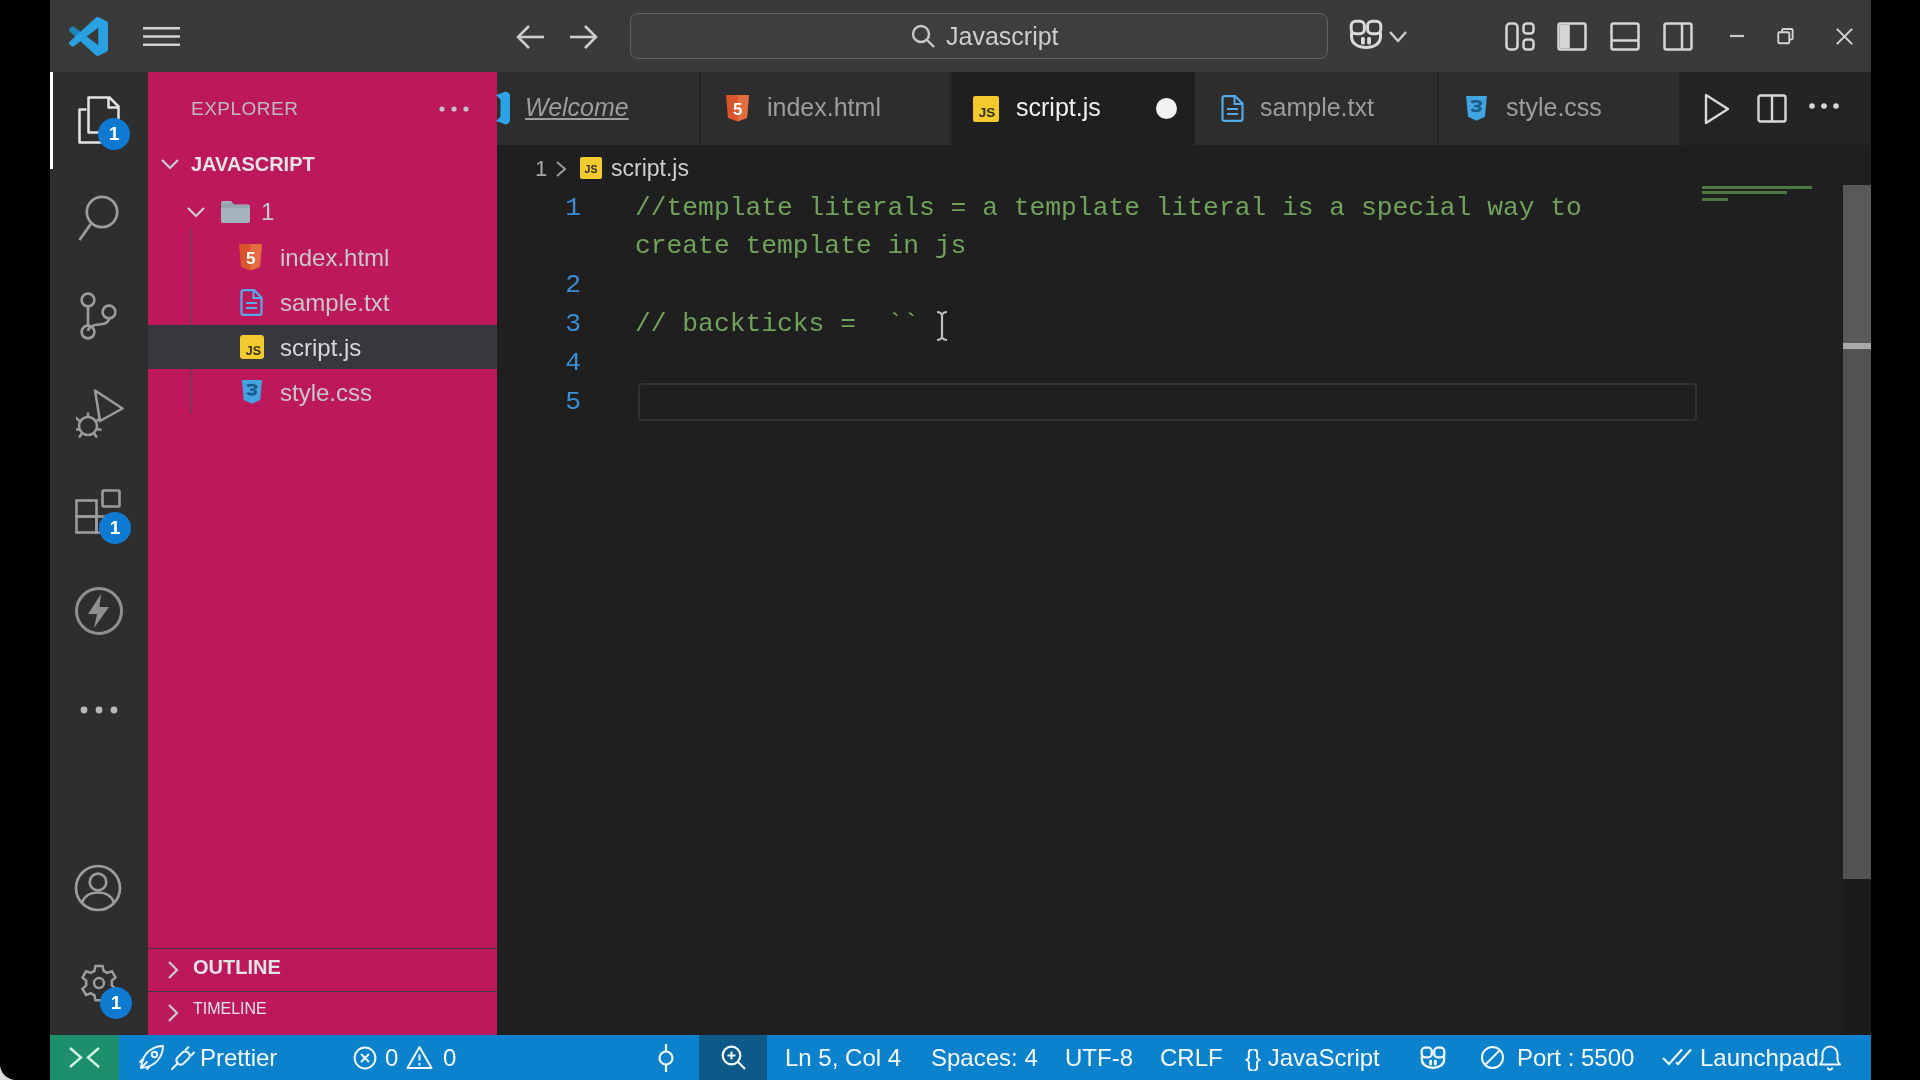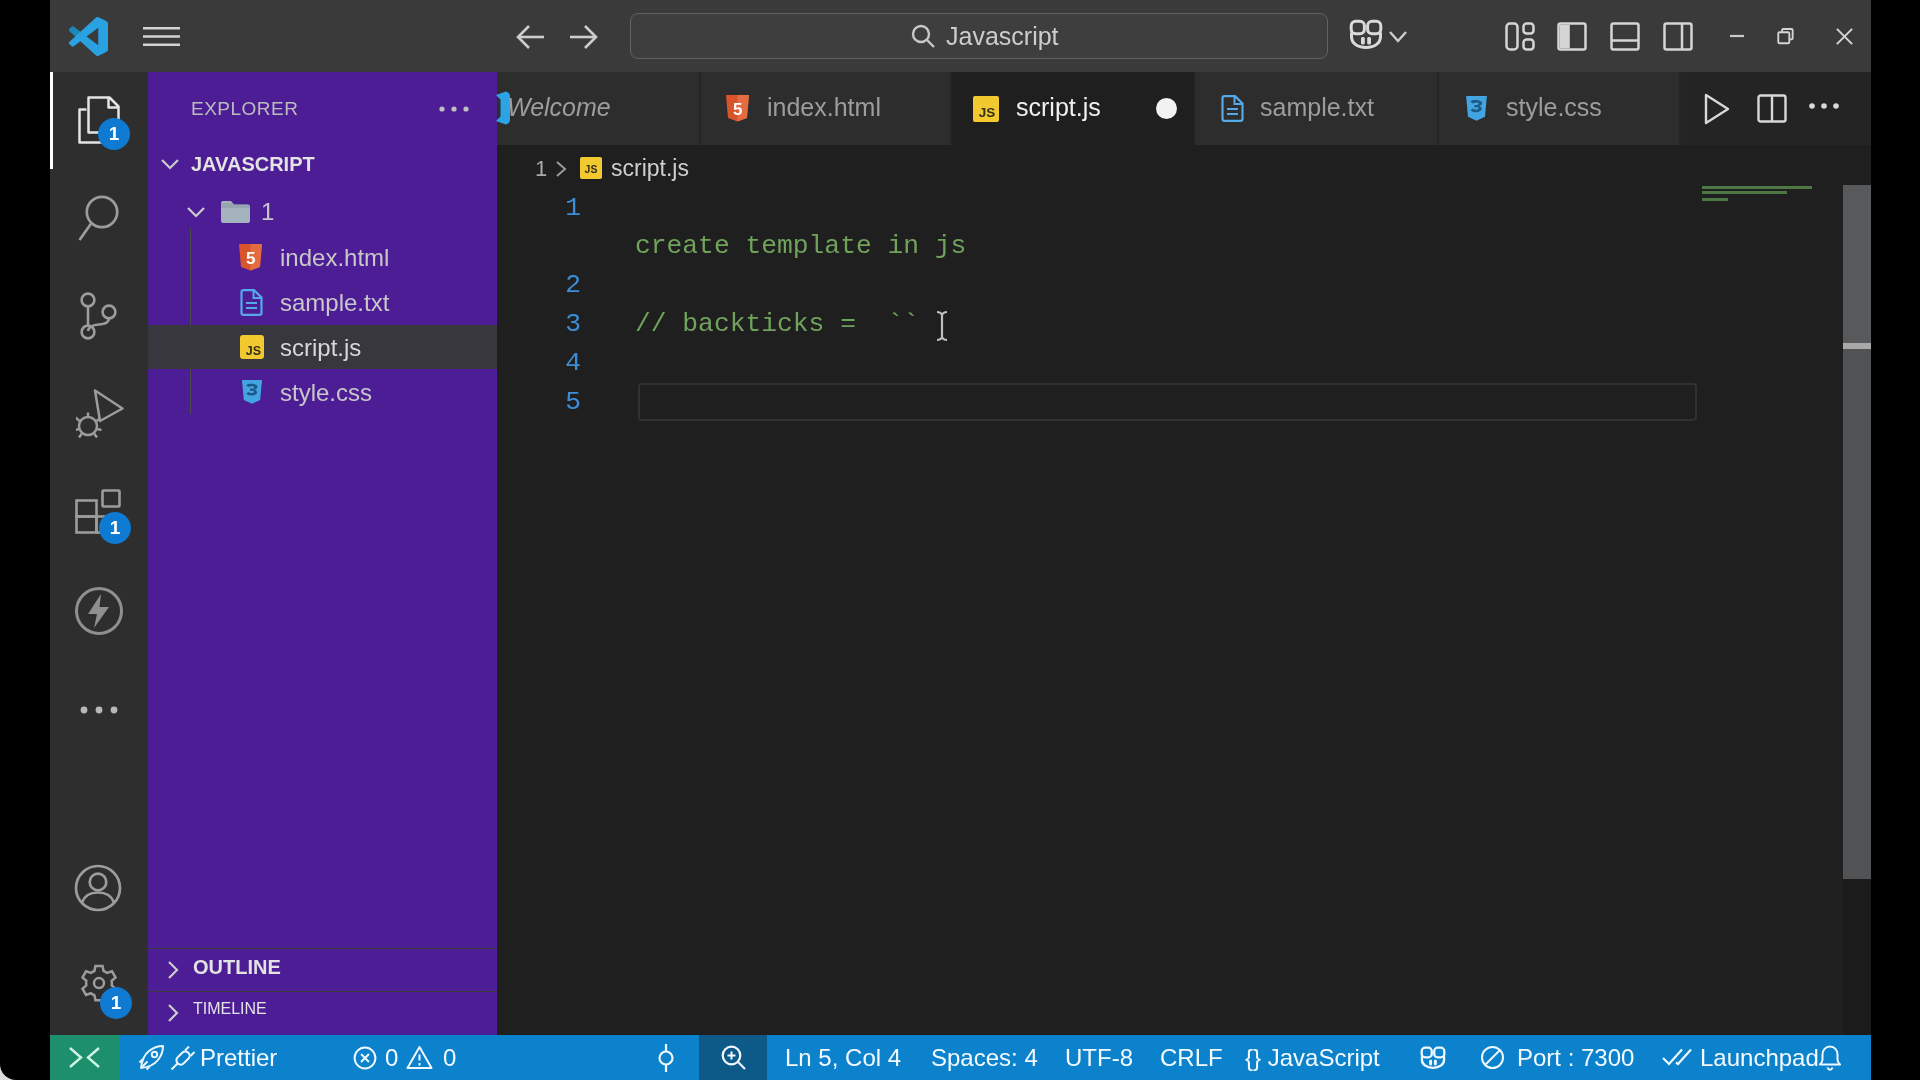--- a/index.html
+++ b/index.html
@@ -6,21 +6,21 @@
   html,body { width:1920px; height:1080px; background:#000; overflow:hidden; font-family:"Liberation Sans", sans-serif; }
   .abs { position:absolute; }
   #win { position:absolute; left:50px; top:0; width:1821px; height:1080px; background:#1f1f1f; }
   
   #titlebar { position:absolute; left:0; top:0; width:1821px; height:72px; background:#3a3a3a; }
   
   #actbar { position:absolute; left:0; top:72px; width:98px; height:963px; background:#2e2e2e; }
   #actborder { position:absolute; left:0; top:72px; width:3px; height:97px; background:#ffffff; z-index:5;}
   .badge { position:absolute; width:32px; height:32px; border-radius:50%; background:#0e7ad1; color:#fff; font-size:19px; font-weight:bold; display:flex; align-items:center; justify-content:center; }
   
-  #sidebar { position:absolute; left:98px; top:72px; width:349px; height:963px; background:#4c1d95; color:#cccccc; }
+  #sidebar { position:absolute; left:98px; top:72px; width:349px; height:963px; background:#be185d; color:#cccccc; }
   
   #tabstrip { position:absolute; left:447px; top:72px; width:1374px; height:73px; background:#252526; }
   .tab { position:absolute; top:0; height:73px; background:#2d2d2d; display:flex; align-items:center; color:#9d9d9d; font-size:25px; }
   
   #editor { position:absolute; left:447px; top:145px; width:1374px; height:890px; background:#1f1f1f; }
   .lnum { left:44px; width:40px; text-align:right; font-family:"Liberation Mono",monospace; font-size:26.3px; line-height:38.8px; color:#3b8ed6; }
   .code { left:138px; font-family:"Liberation Mono",monospace; font-size:26.3px; line-height:38.8px; color:#70a25c; white-space:pre; }
   
   #statusbar { position:absolute; left:0; top:1035px; width:1821px; height:45px; background:#0c82cc; color:#f4faff; font-size:24px; }
   .sitem { position:absolute; top:0; height:45px; display:flex; align-items:center; white-space:nowrap; }
@@ -258,21 +258,21 @@
         <polyline points="2,1 10,9 2,17" fill="none" stroke="#cccccc" stroke-width="2.2"></polyline>
       </svg>
     <div class="abs" style="left:45px;top:928px;font-size:16px;font-weight:normal;color:#e3e3e3;">TIMELINE</div>
   </div>
   <div id="tabstrip">
 
     <div class="tab" style="left:0;width:203px;border-right:1px solid #252526;">
       <svg class="abs" style="left:-2px;top:18px;" width="16" height="36" viewBox="0 0 16 36">
         <path fill="#2ba3e4" d="M11 1.5 C13.5 2 15 4 15 6.5 L15 29.5 C15 32 13.5 34 11 34.5 L1 31 L5.5 26.5 L5.5 9.5 L1 5 Z"></path>
       </svg>
-      <div class="abs" style="left:10px;top:21px;font-style:italic;color:#9d9d9d;">Welcome</div>
+      <div class="abs" style="left:28px;top:21px;font-style:italic;color:#9d9d9d;text-decoration:underline;">Welcome</div>
     </div>
 
     <div class="tab" style="left:204px;width:250px;border-right:1px solid #252526;">
       <svg class="abs" style="left:24px;top:23px;" width="25" height="27" viewBox="0 0 25 27">
         <path fill="#d8552b" d="M1 0 L24 0 L22 23 L12.5 26.5 L3 23 Z"></path>
         <path fill="#e8744a" d="M12.5 0 L24 0 L22 23 L12.5 26.5 Z" opacity="0.75"></path>
         <text x="12.7" y="19.5" font-family="Liberation Sans" font-size="17" font-weight="bold" fill="#ffffff" text-anchor="middle">5</text>
       </svg>
       <div class="abs" style="left:66px;top:21px;">index.html</div>
     </div>
@@ -334,20 +334,21 @@
       <text x="11" y="16" font-family="Liberation Sans" font-size="10.5" font-weight="bold" fill="#33301c" text-anchor="middle">JS</text>
     </svg>
     <div class="abs" style="left:114px;top:10px;font-size:23px;color:#cfcfcf;">script.js</div>
 
     <div class="abs lnum" style="top:43.6px;">1</div>
     <div class="abs lnum" style="top:121.2px;">2</div>
     <div class="abs lnum" style="top:160px;">3</div>
     <div class="abs lnum" style="top:198.8px;">4</div>
     <div class="abs lnum" style="top:237.6px;">5</div>
 
+    <div class="abs code" style="top:43.6px;">//template literals = a template literal is a special way to</div>
     <div class="abs code" style="top:82.4px;">create template in js</div>
     <div class="abs code" style="top:160px;">// backticks =&nbsp;&nbsp;``</div>
 
     <div class="abs" style="left:141px;top:238px;width:1059px;height:38px;border:2px solid #313131;border-radius:4px;"></div>
 
     <svg class="abs" style="left:436px;top:165px;" width="18" height="32" viewBox="0 0 18 32">
       <g stroke="#c0c0c0" stroke-width="2.2" fill="none">
         <path d="M4 2 C6.5 2 8 3 9 4.5 C10 3 11.5 2 14 2"></path>
         <path d="M4 30 C6.5 30 8 29 9 27.5 C10 29 11.5 30 14 30"></path>
         <line x1="9" y1="4" x2="9" y2="28"></line>
@@ -424,21 +425,21 @@
       </g>
       <g fill="#f0f8ff">
           <rect x="13" y="18" width="3.8" height="7.4" rx="1.5"></rect>
           <rect x="19.2" y="18" width="3.8" height="7.4" rx="1.5"></rect>
         </g>
     </svg>
     <svg class="abs" style="left:1430px;top:10px;" width="25" height="25" viewBox="0 0 25 25">
       <circle cx="12.5" cy="12.5" r="10.5" fill="none" stroke="#f0f8ff" stroke-width="2"></circle>
       <line x1="5.5" y1="19.5" x2="19.5" y2="5.5" stroke="#f0f8ff" stroke-width="2"></line>
     </svg>
-    <div class="sitem" style="left:1467px;">Port : 7300</div>
+    <div class="sitem" style="left:1467px;">Port : 5500</div>
     <svg class="abs" style="left:1612px;top:13px;" width="34" height="20" viewBox="0 0 34 20">
       <g fill="none" stroke="#f0f8ff" stroke-width="2.2">
         <polyline points="1,10 7,16 20,1.5"></polyline>
         <polyline points="14,14.5 16,16 29,1.5"></polyline>
       </g>
     </svg>
     <div class="sitem" style="left:1650px;">Launchpad</div>
     <svg class="abs" style="left:1767px;top:9px;" width="26" height="28" viewBox="0 0 26 28">
       <path fill="none" stroke="#f0f8ff" stroke-width="2" stroke-linejoin="round" d="M13 2.5 C17.5 2.5 20.5 6 20.5 10.5 L20.5 15.5 C20.5 17.5 21.5 19 23 20.5 L3 20.5 C4.5 19 5.5 17.5 5.5 15.5 L5.5 10.5 C5.5 6 8.5 2.5 13 2.5 Z"></path>
       <path d="M10.5 23.5 C11 25 12 25.8 13 25.8 C14 25.8 15 25 15.5 23.5" fill="none" stroke="#f0f8ff" stroke-width="2"></path>

